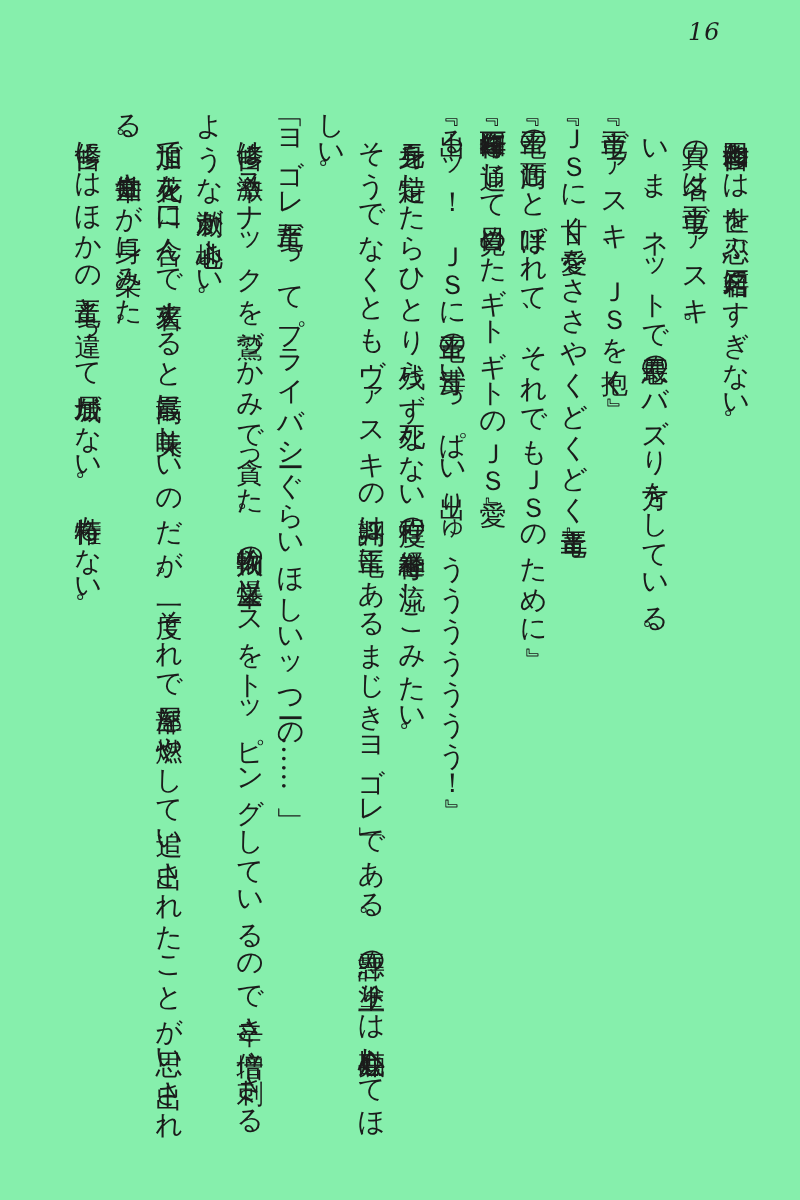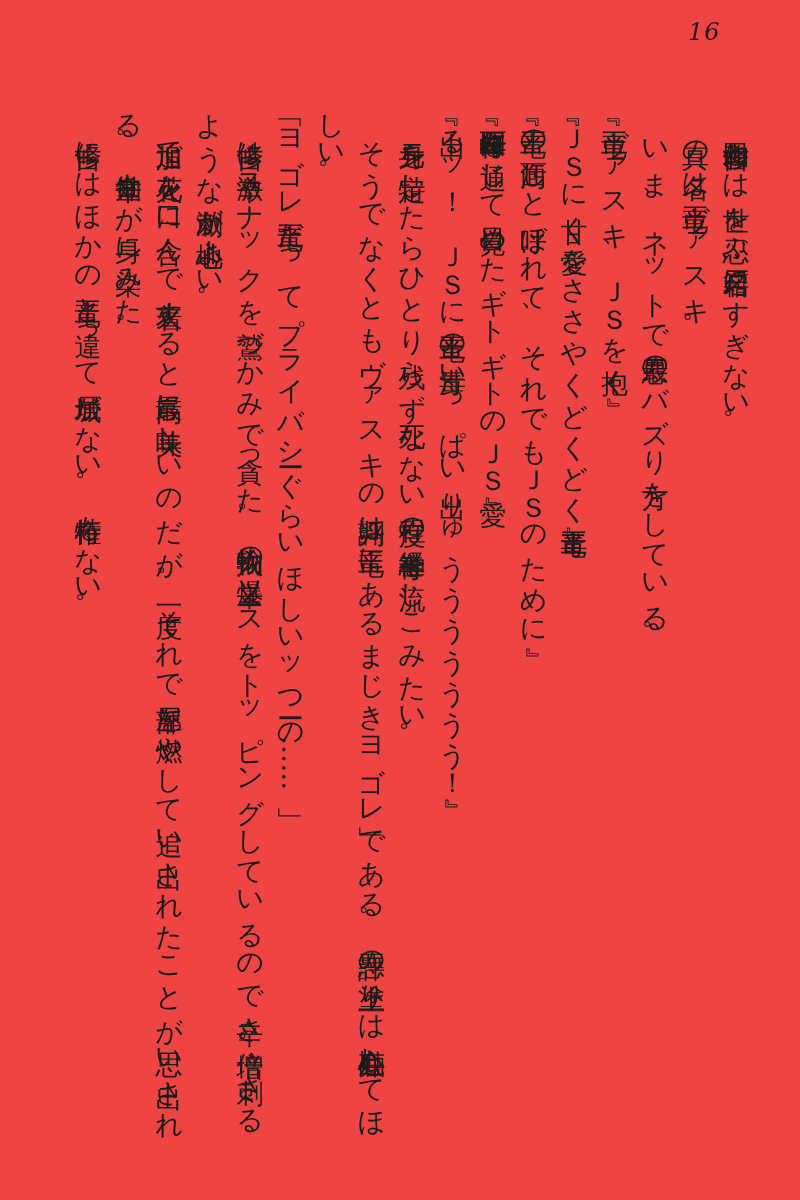--- a/index.html
+++ b/index.html
@@ -9,21 +9,21 @@
     height: 1200px;
     background: #fcfcfa;
     overflow: hidden;
     font-family: "DejaVu Serif", "Liberation Serif", serif;
   }
 
   .page {
     position: relative;
     width: 800px;
     height: 1200px;
-    background: #ef4444;
+    background: #86efac;
   }
 
   .page-number {
     position: absolute;
     top: 18px;
     left: 688px;
     font-size: 24px;
     font-style: italic;
     color: #1c1c1c;
     letter-spacing: 1px;

